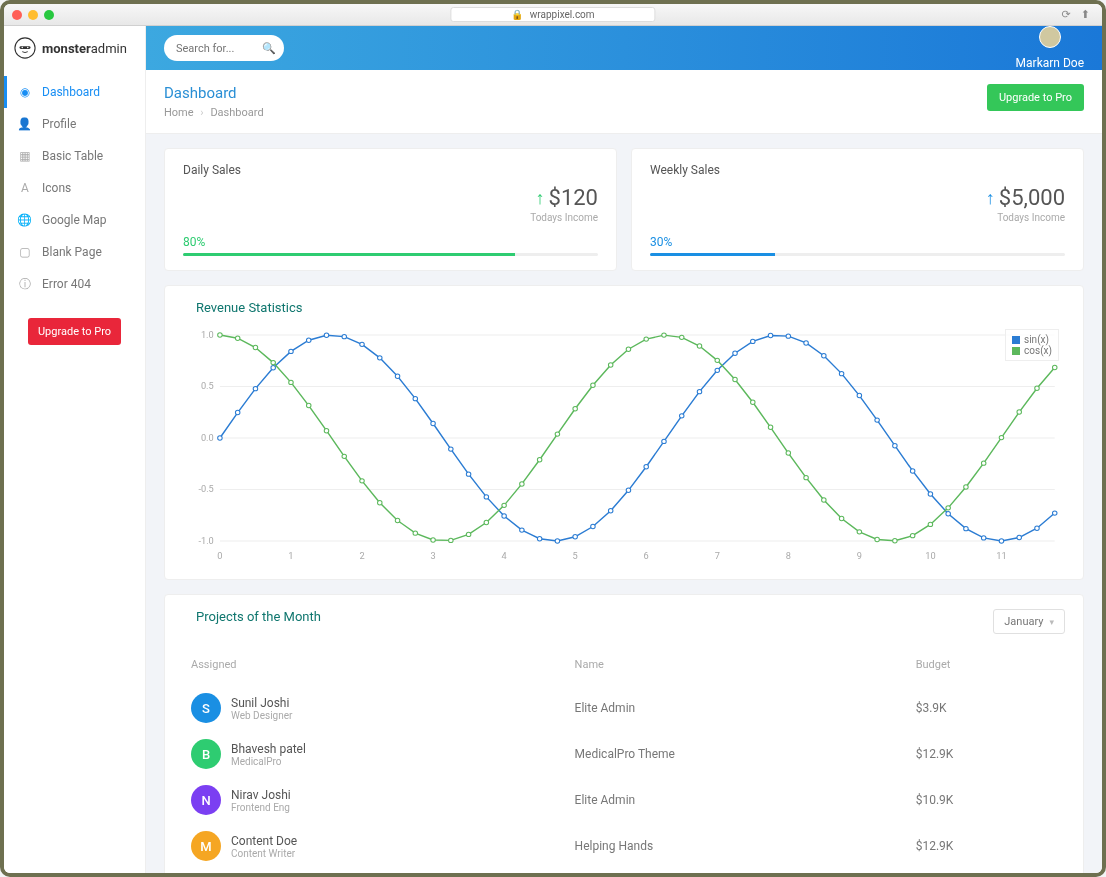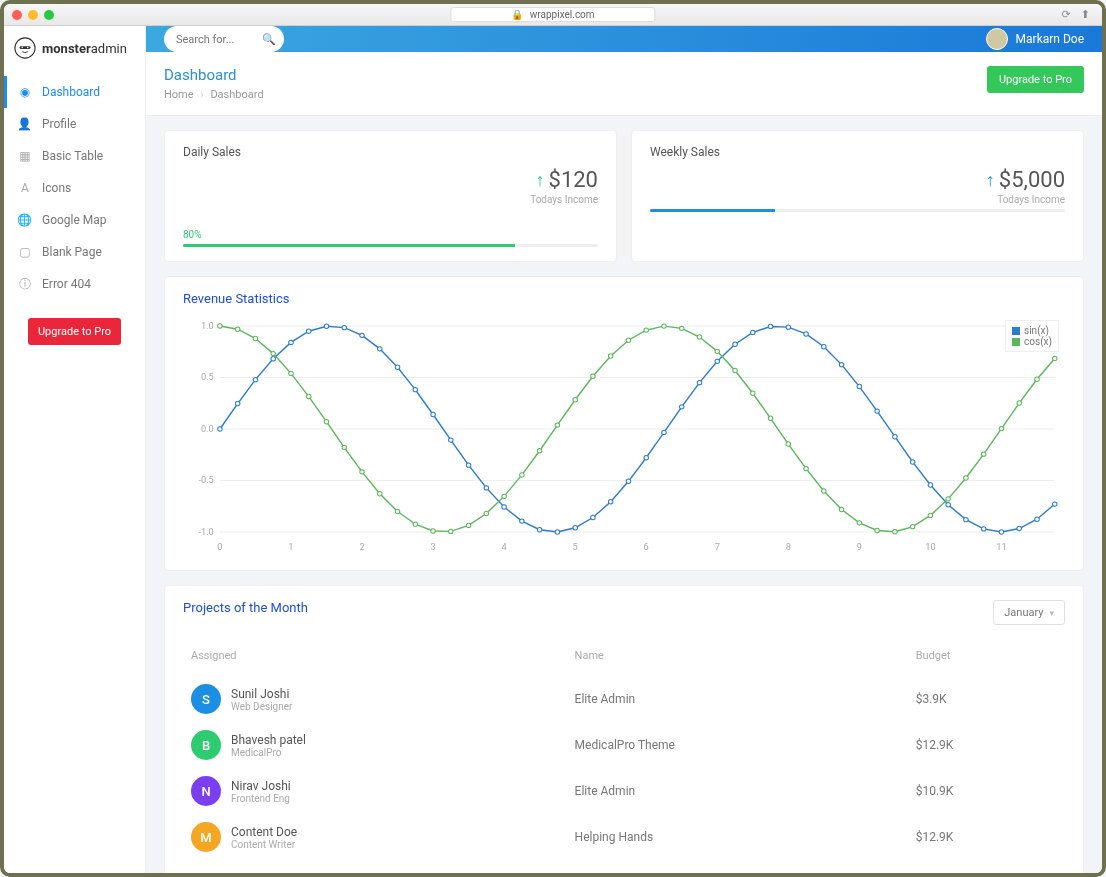--- a/index.html
+++ b/index.html
@@ -20,42 +20,42 @@
 .nav { list-style:none; padding-top:6px;}
 .nav li{ display:flex; align-items:center; gap:10px; padding:9px 14px; font-size:12px; color:#777; cursor:pointer;}
 .nav li.active{ color:#188ef4; border-left:3px solid #188ef4; padding-left:11px;}
 .nav .icn{ width:14px; height:14px; display:inline-flex; align-items:center; justify-content:center; color:#aaa;}
 .nav li.active .icn{color:#188ef4;}
 .upgrade-btn-side{ margin:18px auto; display:block; background:#e9263a; color:#fff; border:none; border-radius:3px; padding:7px 10px; font-size:11px; cursor:pointer;}
 .main{ flex:1; display:flex; flex-direction:column; overflow:auto; background:#f2f4f8;}
 .topbar{ height:44px; background:linear-gradient(90deg,#3ca8e0,#1a78d8); display:flex; align-items:center; padding:0 18px; justify-content:space-between;}
 .search{ background:#fff; border-radius:14px; height:26px; display:flex; align-items:center; padding:0 12px; width:120px; gap:6px;}
 .search input{ border:none; outline:none; font-size:11px; width:80px; color:#555;}
-.user{ display:flex; align-items:center; gap:8px; color:#fff; font-size:12px;}
+.user{ display:flex; align-items:center; gap:8px; color:#fff; font-size:12px;flex-direction:column;}
 .avatar{ width:22px; height:22px; border-radius:50%; background:#d0c8a0; border:1px solid #fff;}
 .page-head{ background:#fff; padding:14px 18px; display:flex; justify-content:space-between; align-items:flex-start; border-bottom:1px solid #eee;}
 .page-title{ font-size:15px; color:#2a8fd5; font-weight:400;}
 .crumbs{ font-size:11px; color:#999; margin-top:4px;}
 .crumbs .sep{ margin:0 4px; color:#ccc;}
 .upgrade-pro{ background:#34c759; color:#fff; border:none; border-radius:3px; padding:7px 12px; font-size:11px; cursor:pointer;}
 .content{ padding:14px 18px; }
 .cards-row{ display:flex; gap:14px; }
 .card{ background:#fff; border-radius:4px; padding:14px 18px; flex:1; border:1px solid #eee;}
 .card-title{ font-size:12px; color:#555; margin-bottom:8px;}
 .card-val-row{ text-align:right; }
 .val{ font-size:22px; color:#555; display:inline-flex; align-items:center; gap:4px;}
 .arrow-up{ color:#2ecc71; font-size:18px;}
 .sub{ font-size:10px; color:#aaa; text-align:right; margin-top:2px;}
-.pct{ font-size:10px; margin-top:24px;}
+.pct{ font-size:12px; margin-top:12px;}
 .pct.green{color:#2ecc71;} .pct.blue{color:#1a8fe3;}
 .bar{ height:3px; background:#eee; border-radius:2px; margin-top:4px; overflow:hidden;}
 .bar-fill{ height:100%; }
 .bar-fill.green{background:#2ecc71;} .bar-fill.blue{background:#1a8fe3;}
 .fullcard{ background:#fff; border-radius:4px; border:1px solid #eee; padding:14px 18px; margin-top:14px;}
-.chart-title{ font-size:13px; color:#1d4ed8; margin-bottom:10px;}
+.chart-title{ font-size:13px; color:#0f766e; margin-bottom:10px;margin-left:13px;}
 .chart-wrap{ position:relative; height:240px; }
 .chart-legend{ position:absolute; right:6px; top:4px; font-size:10px; background:rgba(255,255,255,0.8); border:1px solid #eee; padding:4px 6px;}
 .lg-item{display:flex;align-items:center;gap:4px;color:#777;}
 .lg-sw{width:8px;height:8px;display:inline-block;}
 .proj-head{ display:flex; justify-content:space-between; align-items:center;}
 .month-sel{ border:1px solid #e0e0e0; border-radius:3px; padding:5px 10px; font-size:11px; color:#777; background:#fff; display:flex; align-items:center; gap:6px; cursor:pointer;}
 .tbl{ width:100%; margin-top:18px; border-collapse:collapse; font-size:12px;}
 .tbl th{ text-align:left; font-weight:400; color:#aaa; font-size:11px; padding:6px 8px 14px;}
 .tbl td{ padding:8px; color:#777; vertical-align:middle;}
 .assignee{display:flex; align-items:center; gap:10px;}
@@ -168,20 +168,21 @@
                 <div class="bar-fill green" style="width:80%"></div>
               </div>
           </div>
           <div class="card">
             <div class="card-title">Weekly Sales</div>
             <div class="card-val-row"><span class="val">
                   <span class="arrow-up" style="color:#1a8fe3">↑</span>
                   <span>$5,000</span>
                 </span></div>
             <div class="sub">Todays Income</div>
+            <div class="pct blue">30%</div>
             <div class="bar">
                 <div class="bar-fill blue" style="width:30%"></div>
               </div>
           </div>
         </div>
 
         <div class="fullcard">
           <div class="chart-title">Revenue Statistics</div>
           <div class="chart-wrap">
             <svg id="chart-svg" width="100%" height="100%" viewBox="0 0 860 240" preserveAspectRatio="none">

